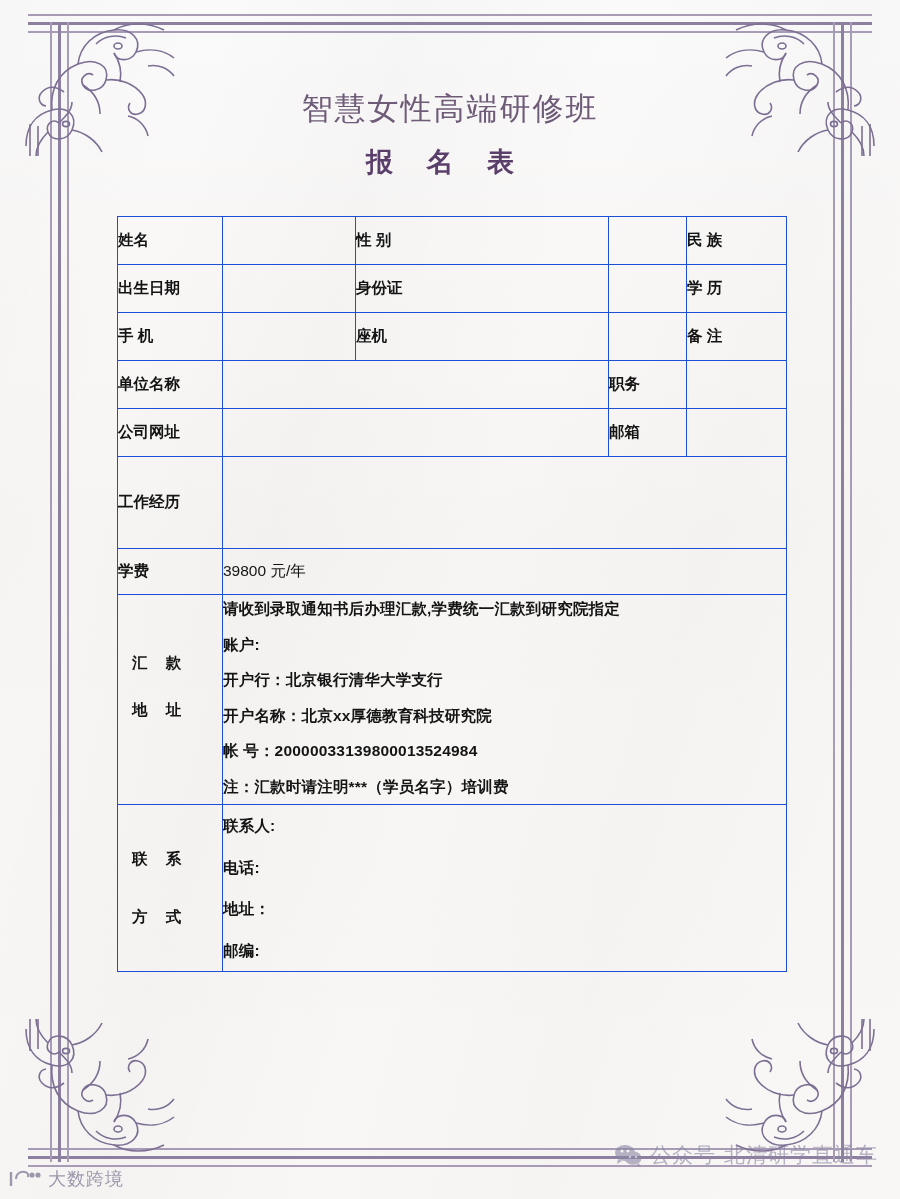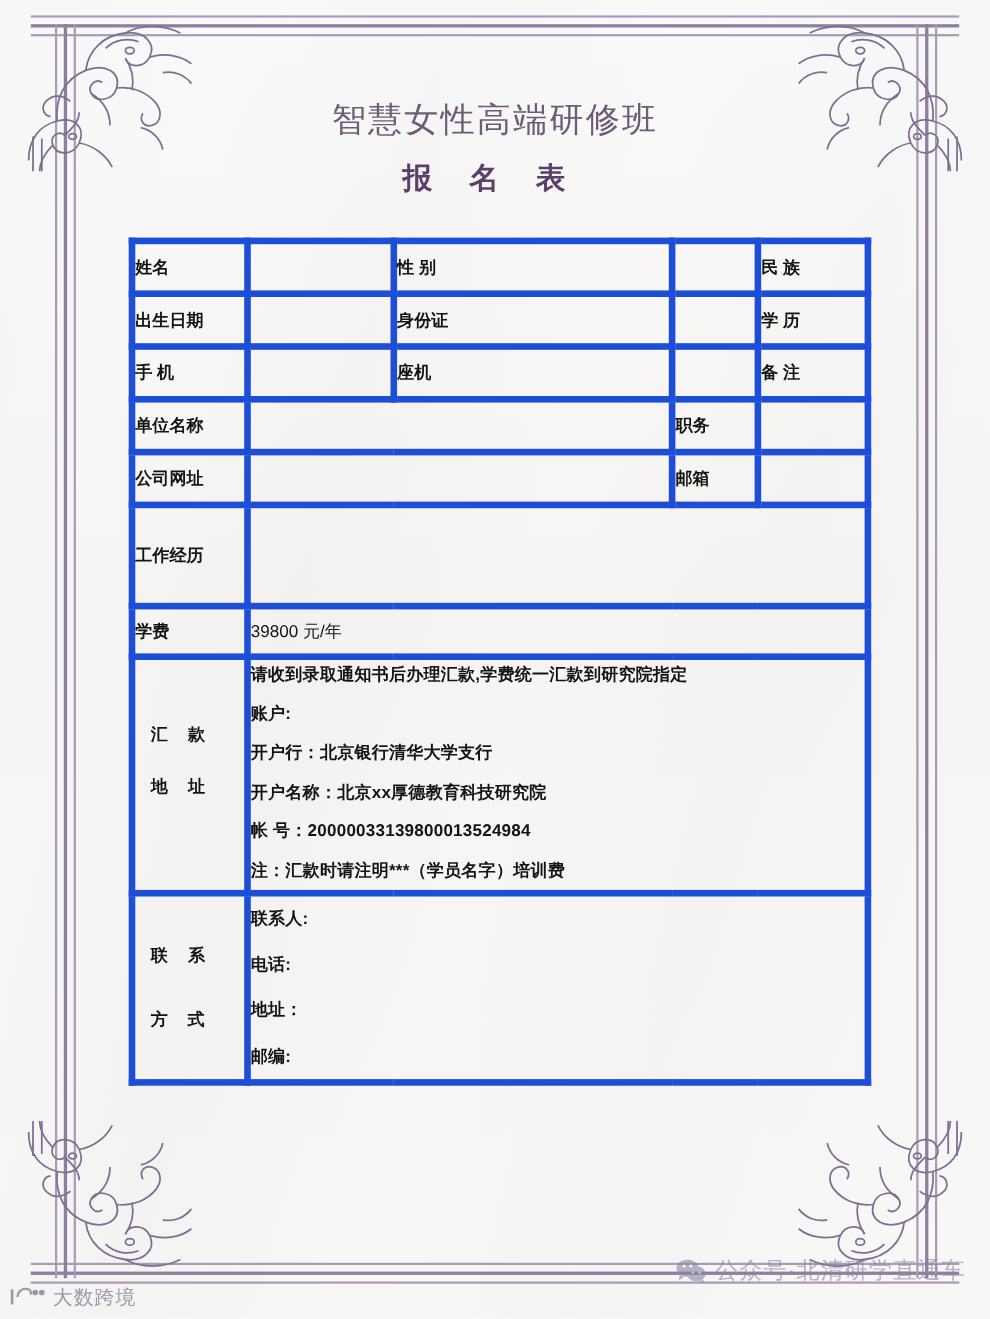--- a/index.html
+++ b/index.html
@@ -60,21 +60,21 @@
   
   .form-table {
     position: absolute;
     left: 117px; top: 216px;
     width: 669px;
     border-collapse: collapse;
     table-layout: fixed;
     background: transparent;
   }
   .form-table td {
-    border: 6px solid #1d4ed8;
+    border: 1px solid #1d4ed8;
     padding: 0;
     font-size: 15.5px;
     color: #141414;
     vertical-align: middle;
   }
   .lbl {
     font-weight: bold;
     padding: 0 0 0 14px;
     letter-spacing: 0px;
     white-space: nowrap;
@@ -102,21 +102,21 @@
     vertical-align: top;
     padding-top: 58px;
     text-align: left;
   }
   .remit-lbl div { font-weight: bold; letter-spacing: 7px; padding-left: 14px; margin-bottom: 26px; }
   .contact-lbl {
     vertical-align: middle;
     text-align: left;
   }
   .contact-lbl div { font-weight: bold; letter-spacing: 7px; padding-left: 14px; }
-  .contact-lbl div.l2 { margin-top: 37px; font-family: Liberation Serif, serif; }
+  .contact-lbl div.l2 { margin-top: 37px; }
   .contact-cell p { padding: 13px 0; }
 
   
   .wm-left {
     position: absolute; left: 8px; bottom: 8px;
     display: flex; align-items: center; gap: 6px;
     color: #9a93a6; opacity: 0.85;
   }
   .wm-left .wm-text {
     font-size: 18px; font-weight: normal; letter-spacing: 1px;

